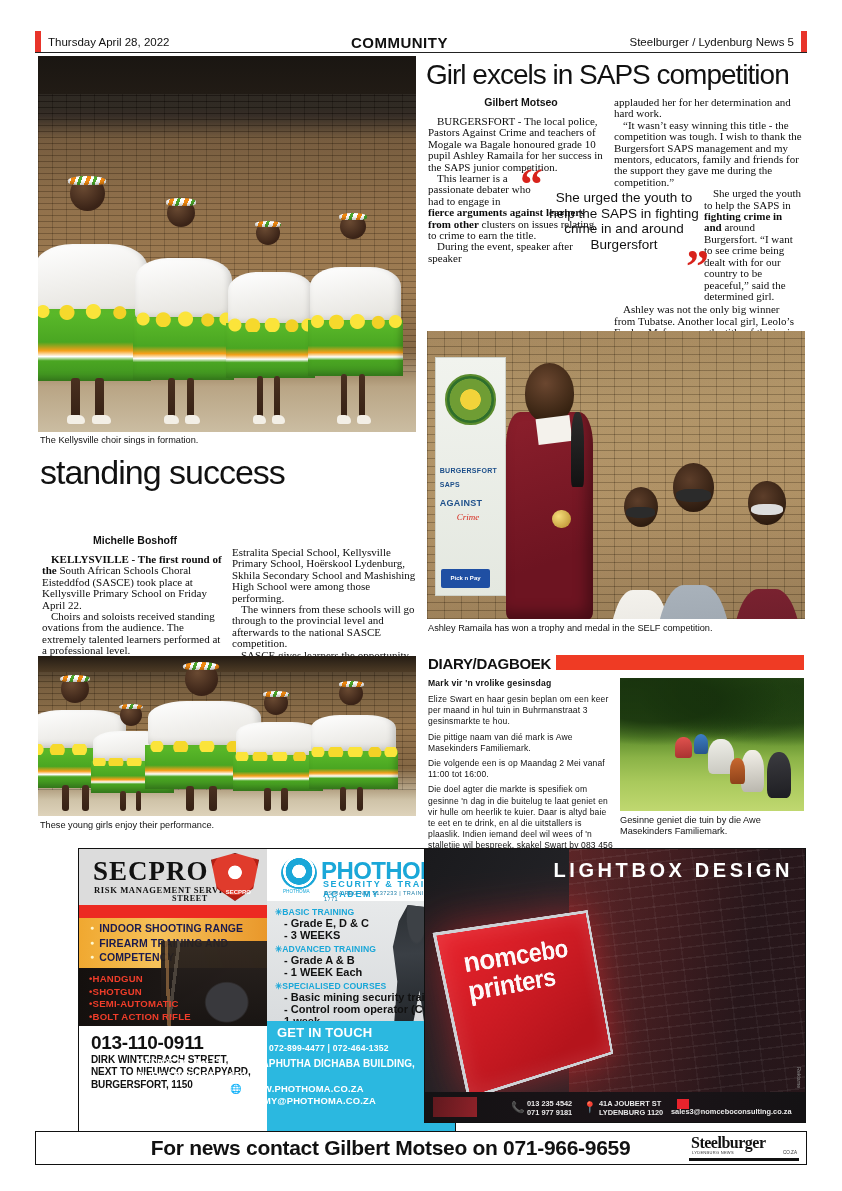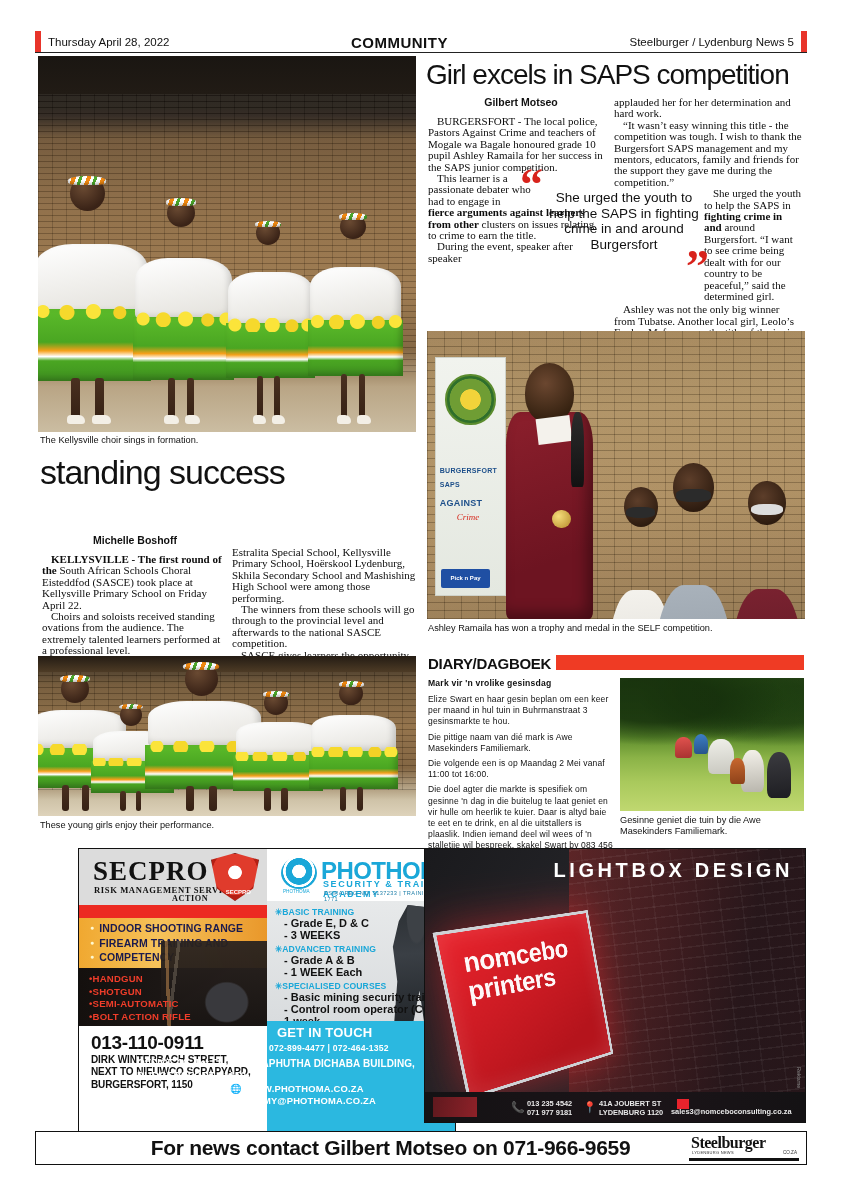--- a/index.html
+++ b/index.html
@@ -568,21 +568,21 @@
     <div class="g-fig" style="left:60%; top:60%; width:8%; height:20%; background:linear-gradient(175deg,#c9682f,#8c4119);"></div>
   </div>
   <div class="caption" style="left:620px; top:815px; width:186px; line-height:11px;">Gesinne geniet die tuin by die Awe Masekinders Familiemark.</div>
 
   <div class="ad-box" style="left:38px; top:848px; width:378px; height:310px;margin-left:40px;">
 
     <div style="position:absolute; left:0; top:0; width:188px; height:100%;">
       <div class="secpro-top"></div>
       <div class="secpro-word">SECPRO</div>
       <div class="secpro-sub1">RISK MANAGEMENT SERVICES</div>
-      <div class="secpro-sub2">ACTION</div>
+      <div class="secpro-sub2">STREET</div>
       <div class="secpro-shield"></div>
       <div class="secpro-shield-t">SECPRO</div>
       <div class="secpro-redbar"></div>
       <div class="secpro-gold"></div>
       <ul class="secpro-gold-list">
         <li>INDOOR SHOOTING RANGE</li>
         <li>FIREARM TRAINING AND</li>
         <li style="list-style:none;"><span>COMPETENCY</span></li>
         <li>SELF DEFENCE</li>
       </ul>

